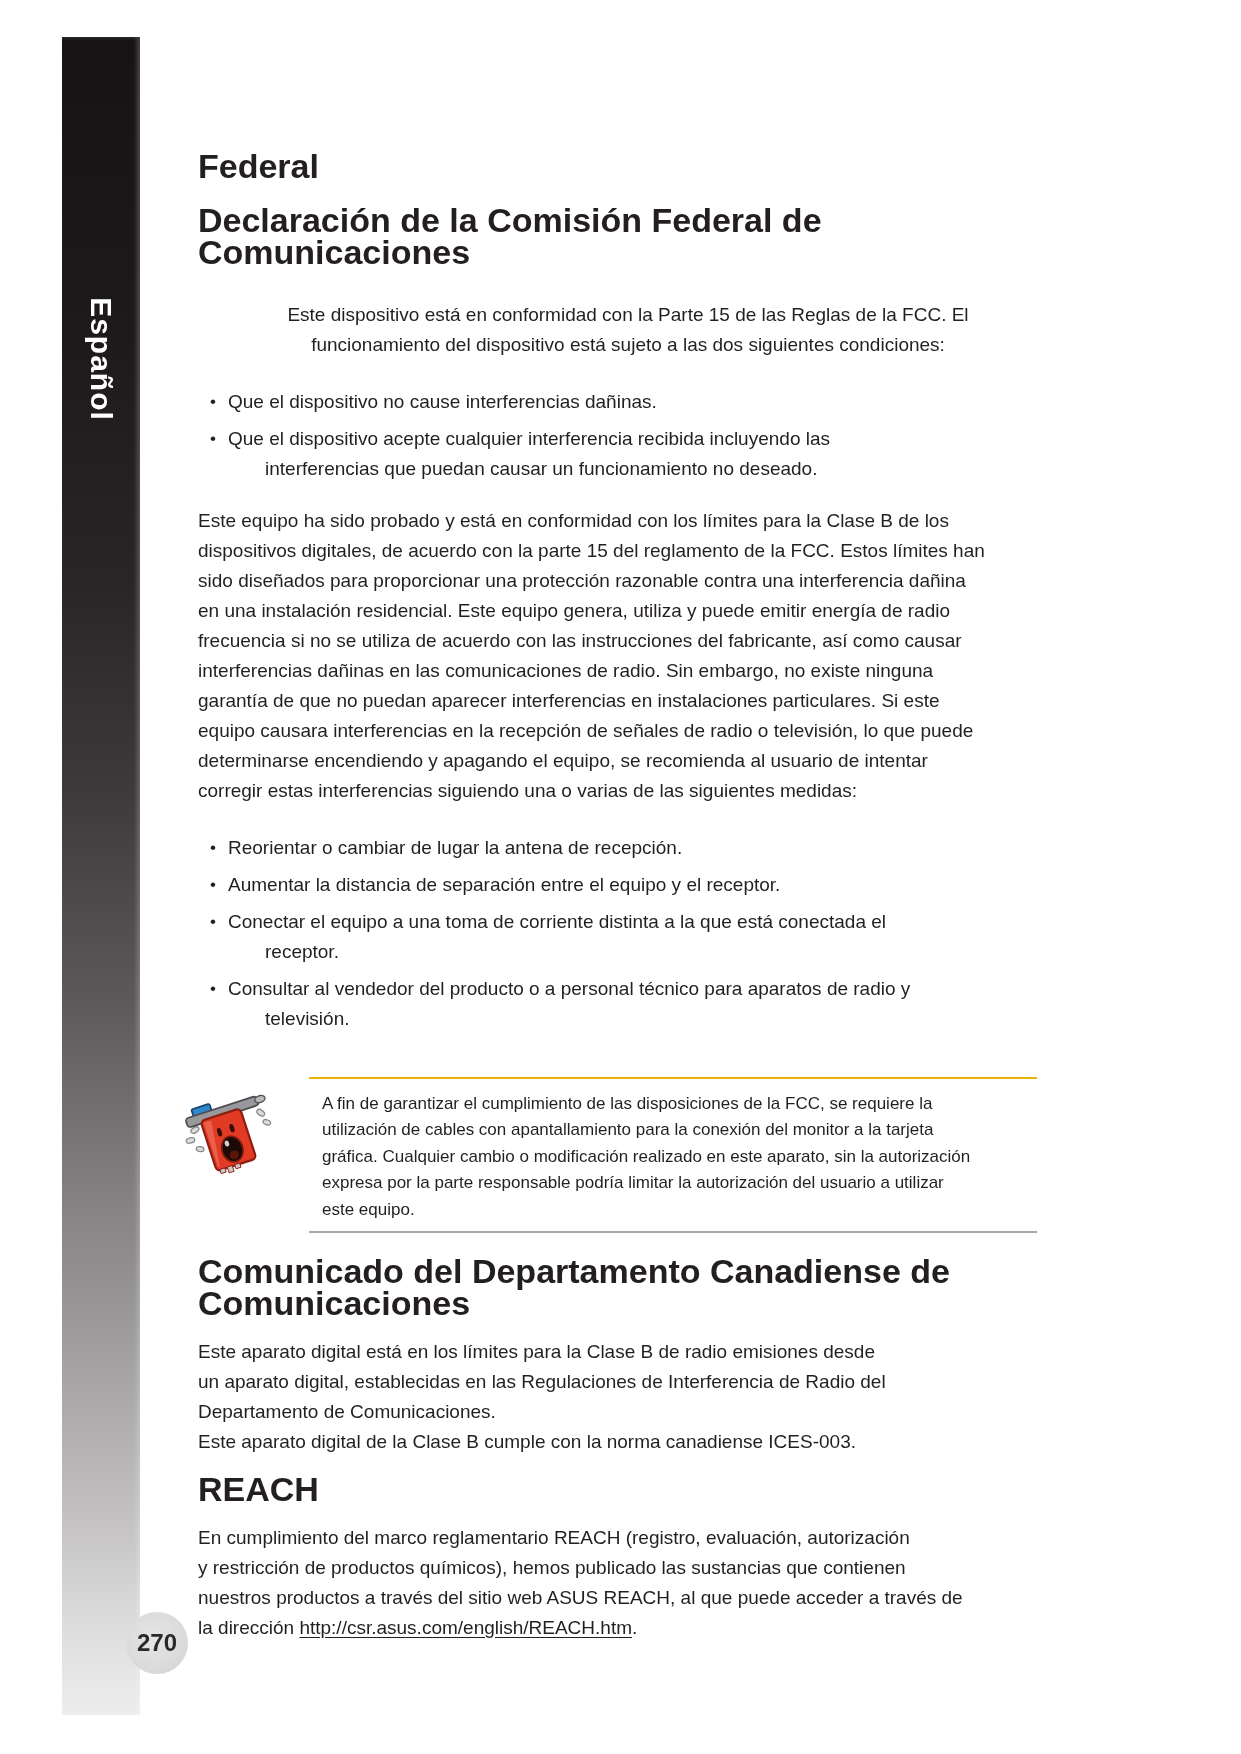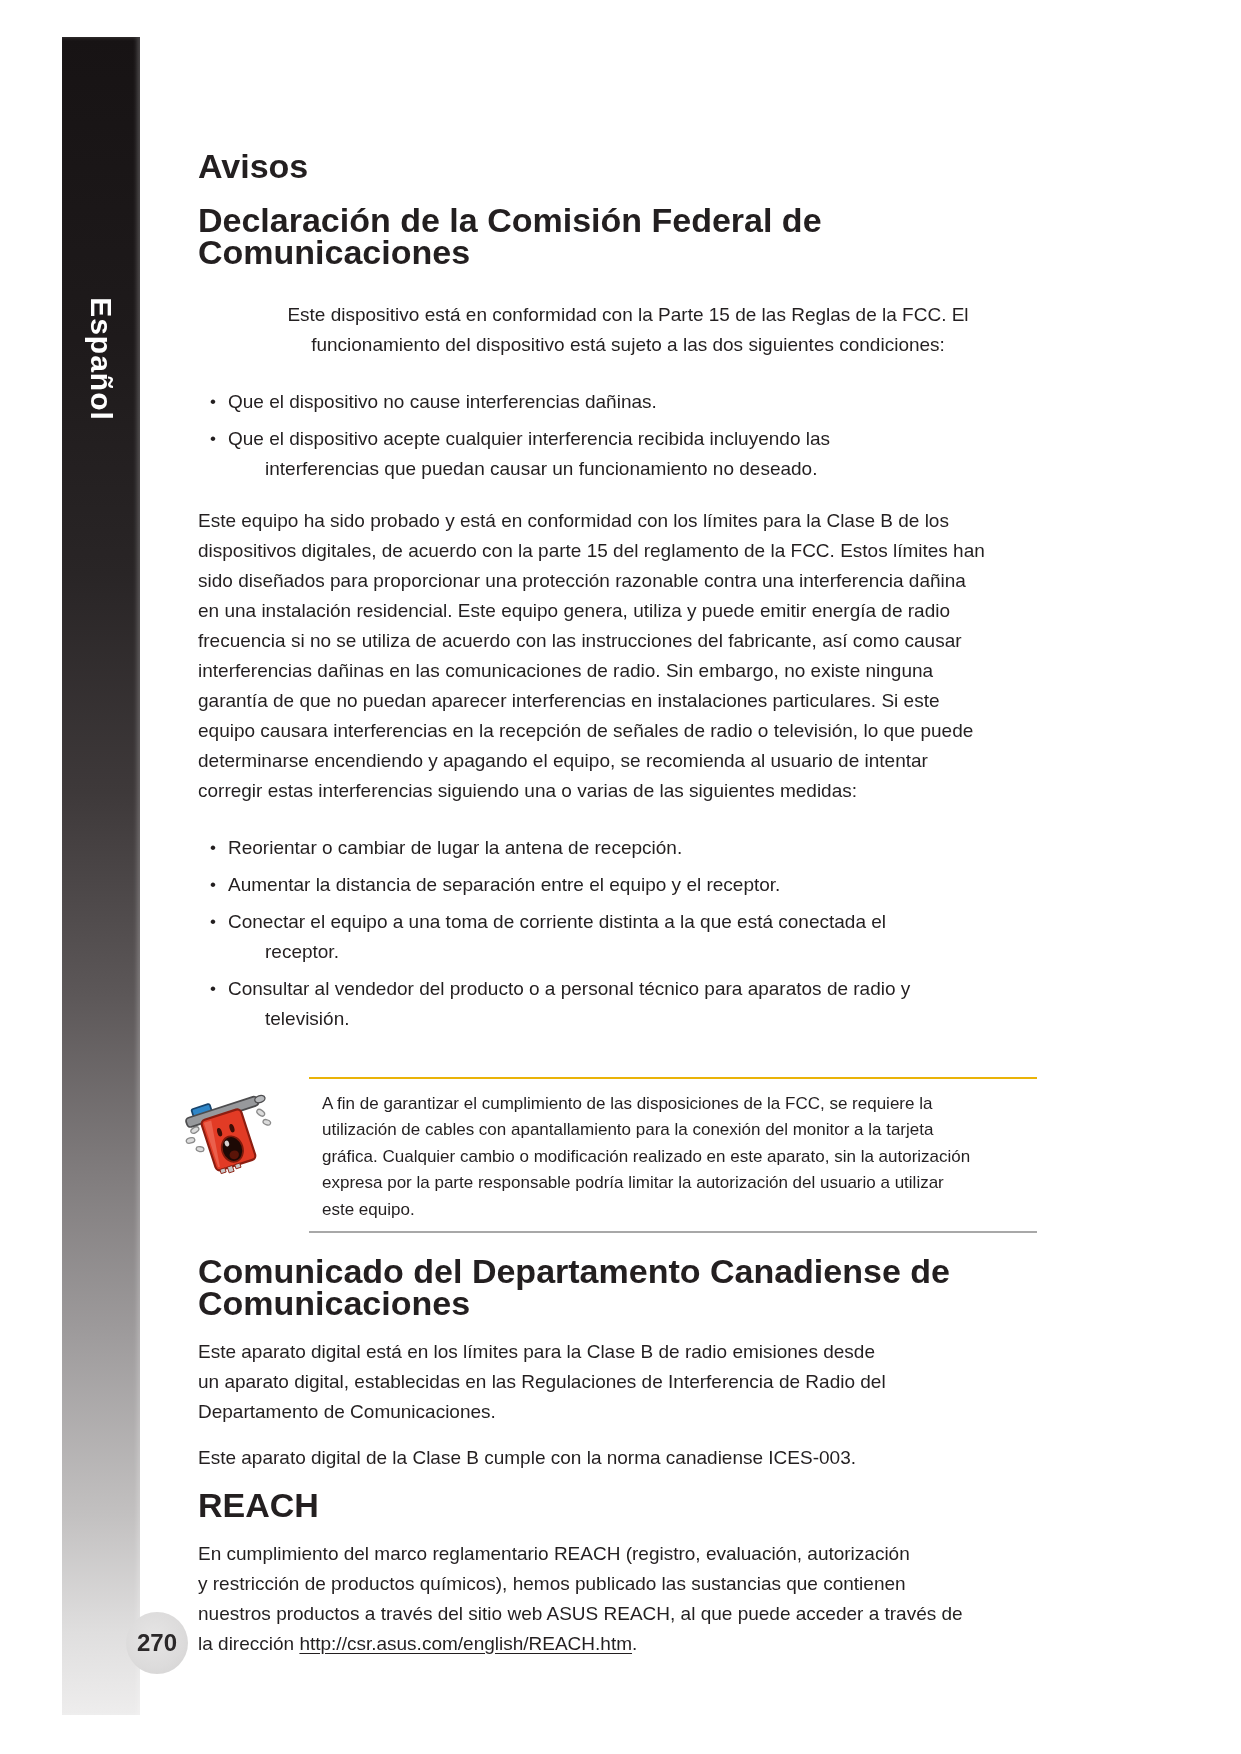--- a/index.html
+++ b/index.html
@@ -29,21 +29,21 @@
   
   .content { position:absolute; left:198px; top:0; width:860px; }
   h1.title { margin-top:146px; font-size:34px; line-height:40px; font-weight:bold; }
   h2.heading { margin-top:18px; font-size:34px; line-height:32px; font-weight:bold; }
   h2.heading-canada { margin-top:22px; }
   h2.heading-reach { margin-top:16px; }
   p.body { font-size:19px; line-height:30px; white-space:pre-line; }
   p.intro { margin-top:32px;text-align:center; }
   p.long  { margin-top:22px; }
   p.canada1 { margin-top:18px; }
-  p.canada2 { margin-top:16px; }
+  p.canada2 { }
   p.reach { margin-top:18px; }
 
   ul.bullets { list-style:none; margin-top:27px; }
   ul.bullets li {
     position:relative; padding-left:67px; text-indent:-37px;
     font-size:19px; line-height:30px; margin-bottom:7px;
   }
   ul.bullets li:last-child { margin-bottom:0; }
   ul.bullets .btxt { white-space:pre-line;text-align:right; }
   ul.bullets .dot {
@@ -77,21 +77,21 @@
 <body>
 
 <div class="page">
 
   <aside class="sidebar">
     <span class="sidebar-label">Español</span>
   </aside>
 
   <main class="content">
 
-    <h1 class="title">Avisos</h1>
+    <h1 class="title">Federal</h1>
 
     <section>
       <h2 class="heading">Declaración de la Comisión Federal de Comunicaciones</h2>
 
       <p class="body intro">Este dispositivo está en conformidad con la Parte 15 de las Reglas de la FCC. El
 funcionamiento del dispositivo está sujeto a las dos siguientes condiciones:</p>
 
       <ul class="bullets">
         <li>
           <span class="dot">•</span>

